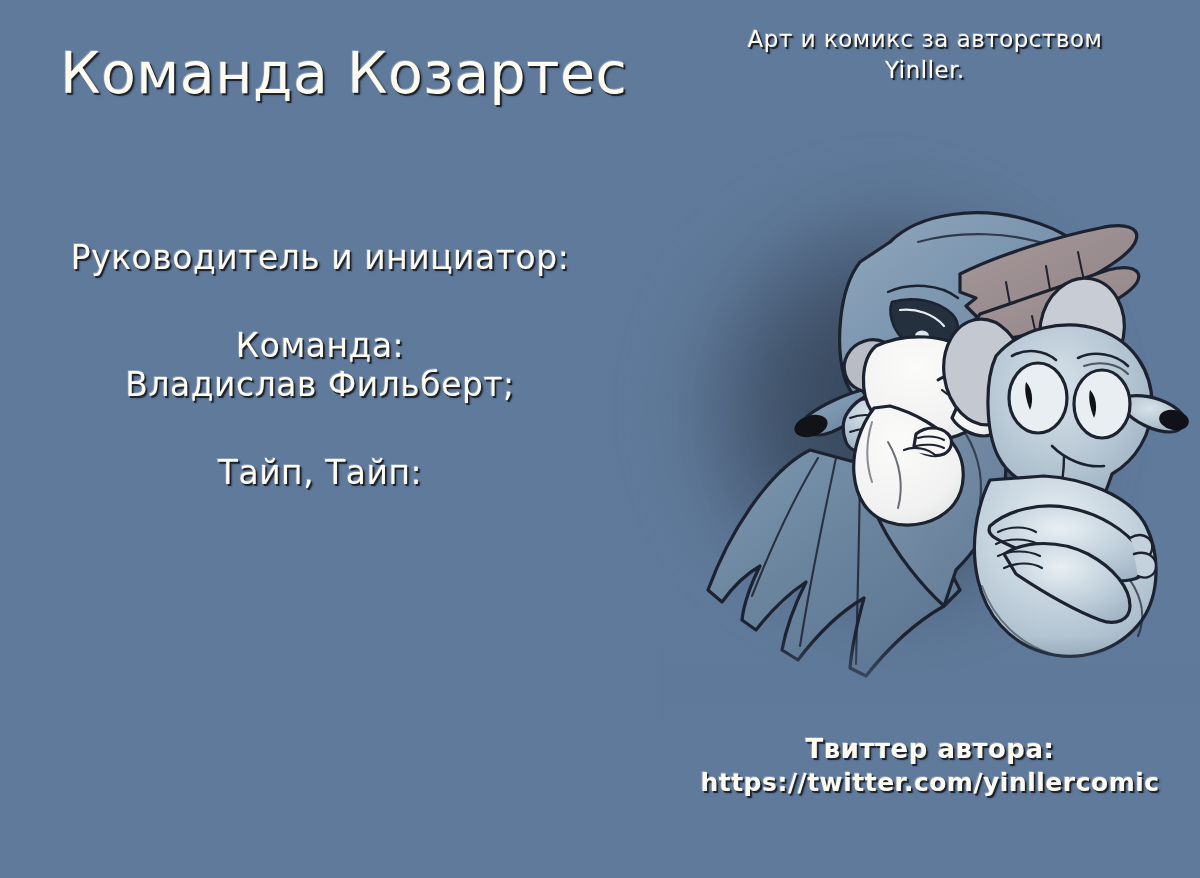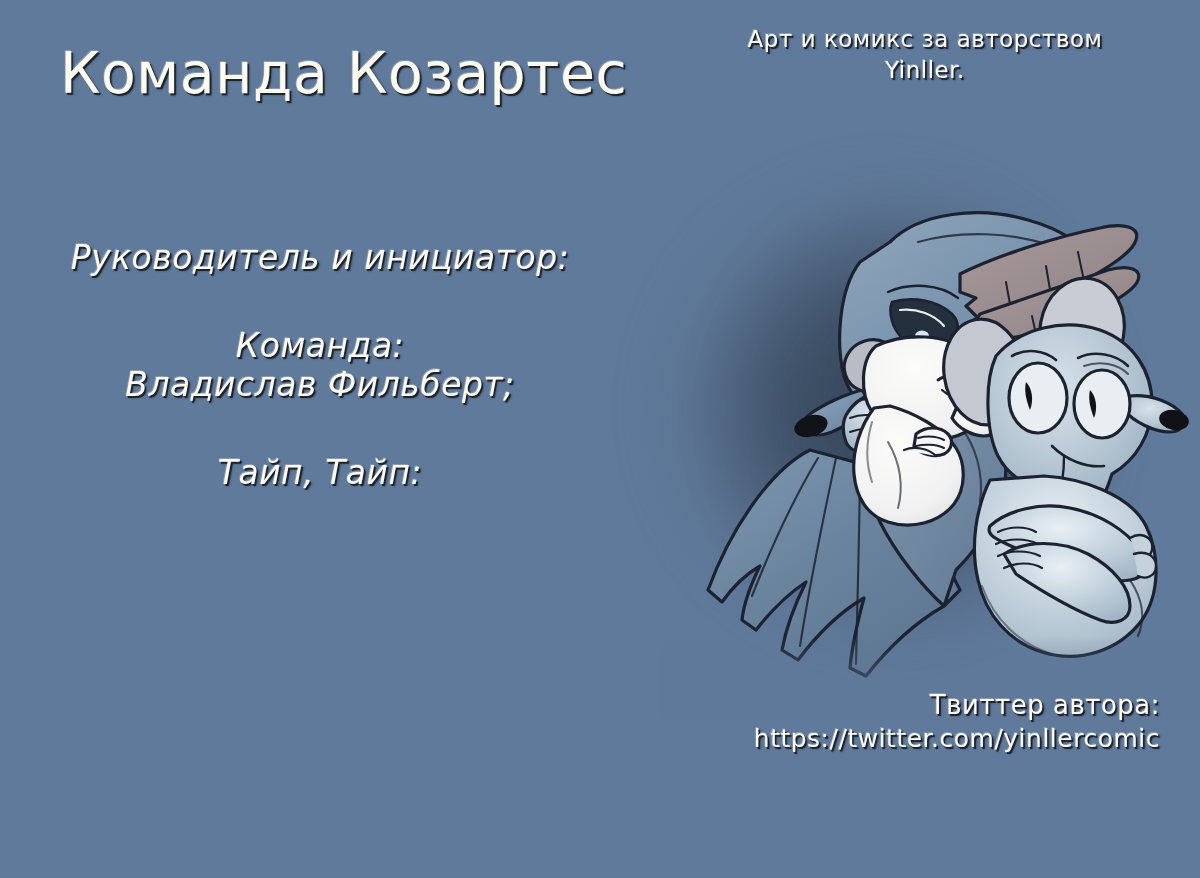--- a/index.html
+++ b/index.html
@@ -72,44 +72,45 @@
   }
   #author-credit .l2 { display:block; }
 
   
   #credits {
     position:absolute;
     left:20px; top:238px;
     width:600px;
     text-align:center;
   }
-  .credit-block { margin-bottom:48px;font-style:italic; }
+  .credit-block { margin-bottom:48px; }
   .credit-block:last-child { margin-bottom:0; }
   .credit-role {
     display:block;
     font-size:33px;
     line-height:1.2;
     white-space:nowrap;
   }
   .credit-name {
     display:block;
     font-size:33px;
     line-height:1.22;
     white-space:nowrap;
   }
   .credit-block.b1 .credit-role { font-size:33px; }
 
   
   #twitter {
     position:absolute;
-    left:700px; top:688px;
+    left:700px; top:732px;
     width:460px;
-    text-align:right;
+    text-align:center;
     font-size:26px;
     line-height:1.32;
+    font-weight:bold;
   }
   #twitter .url { display:block; font-size:25px; }
 
   
   #illustration {
     position:absolute;
     left:660px; top:150px;
     width:540px; height:580px;
   }
   #illustration svg { display:block; width:100%; height:100%; }

